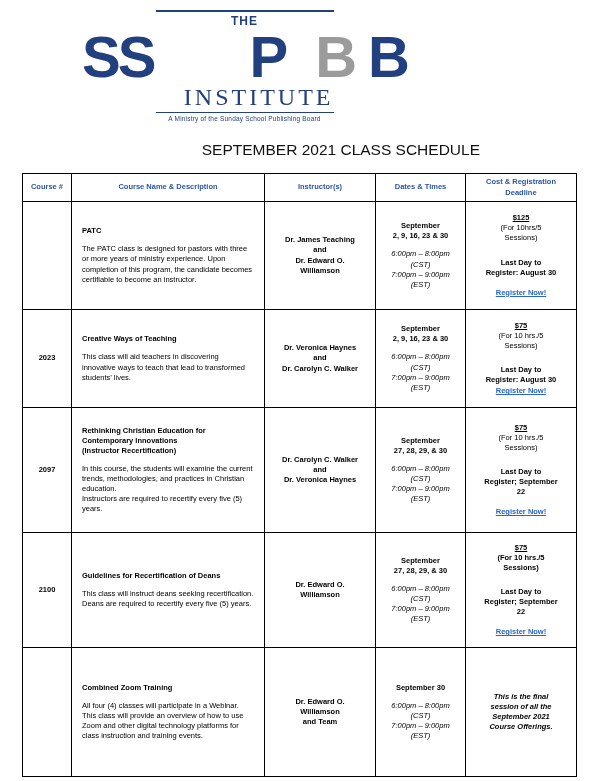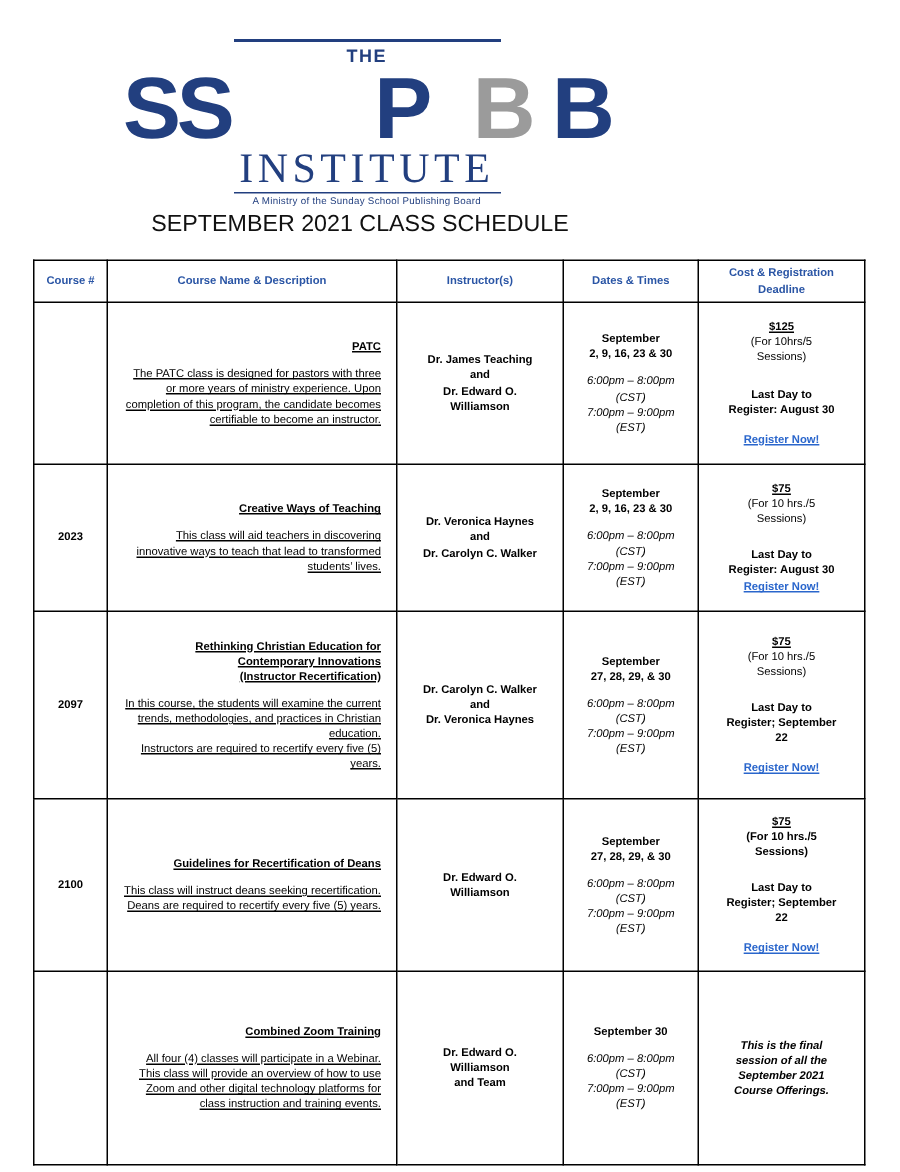--- a/index.html
+++ b/index.html
@@ -1,42 +1,42 @@
 <!DOCTYPE html>
 <html><head>
 <meta charset="utf-8">
 <style>
   html,body{margin:0;padding:0;background:#fff;}
   .page{position:relative;width:600px;height:781px;background:#fff;font-family:"Liberation Sans",sans-serif;color:#000;overflow:hidden;}
 
   
-  .logo{position:absolute;top:26px;left:0;width:489px;text-align:center;}
+  .logo{position:absolute;top:10px;left:0;width:489px;text-align:center;}
   .logo-inner{display:inline-block;width:178px;}
   .logo-rule{height:2px;background:#223f7f;margin-bottom:3px;}
   .logo-the{font-size:12px;font-weight:bold;color:#223f7f;letter-spacing:1px;line-height:13px;}
   .logo-main{display:flex;align-items:center;justify-content:center;height:58px;line-height:58px;font-weight:800;color:#223f7f;font-size:58px;letter-spacing:-3px;gap:44px;}
   .logo-main .ss{position:relative;z-index:3;}
   .logo-main .vbar{width:2px;height:56px;background:#223f7f;margin:0 3px 0 5px;align-self:center;}
   .logo-main .pletter{position:relative;z-index:3;}
   .logo-main .bshadow{color:#9b9b9b;position:relative;z-index:1;margin-left:-14px;}
   .logo-main .bletter{position:relative;z-index:2;margin-left:-30px;}
-  .logo-institute{font-family:"Liberation Serif",serif;font-size:28px;line-height:26px;color:#223f7f;letter-spacing:3px;margin-top:-2px;}
+  .logo-institute{font-family:"Liberation Serif",serif;font-size:24px;line-height:26px;color:#223f7f;letter-spacing:3px;margin-top:-2px;text-align:right;}
   .logo-tagline-rule{height:1px;background:#223f7f;margin-top:2px;}
   .logo-tagline{font-size:6.5px;color:#223f7f;margin-top:2px;letter-spacing:.2px;}
 
   
-  .title{position:absolute;top:141px;left:0;width:480px;text-align:center;font-size:15.5px;font-weight:400;margin:0;color:#111;}
+  .title{position:absolute;top:141px;left:0;width:480px;text-align:right;font-size:15.5px;font-weight:400;margin:0;color:#111;}
 
   
   table.schedule{position:absolute;top:173px;left:22px;width:554px;border-collapse:collapse;table-layout:fixed;}
   .schedule th,.schedule td{border:1px solid #000;vertical-align:middle;font-size:7.5px;line-height:1.35;padding:2px 4px;}
   .schedule th{color:#2a55a5;font-weight:bold;text-align:center;white-space:pre-line;height:23px;padding:2px;}
   .schedule td{text-align:center;}
   td.col-num{font-weight:bold;}
-  td.col-desc{text-align:right;padding:6px 10px;text-decoration:underline;}
+  td.col-desc{text-align:left;padding:6px 10px;}
   .course-name{font-weight:bold;white-space:pre-line;margin-bottom:8px;}
   .course-desc{white-space:pre-line;}
   td.col-inst{font-weight:bold;white-space:pre-line;}
   .dates-line{font-weight:bold;white-space:pre-line;}
   .times-line{white-space:pre-line;margin-top:8px;font-style:italic;}
   .price-line{font-weight:bold;white-space:pre-line;text-decoration:underline;}
   .price-note{white-space:pre-line;}
   .price-note.bold-note{font-weight:bold;}
   .deadline{font-weight:bold;white-space:pre-line;margin-top:14px;}
   a.register-link{display:inline-block;color:#2a66cc;font-weight:bold;text-decoration:underline;margin-top:10px;cursor:pointer;}

